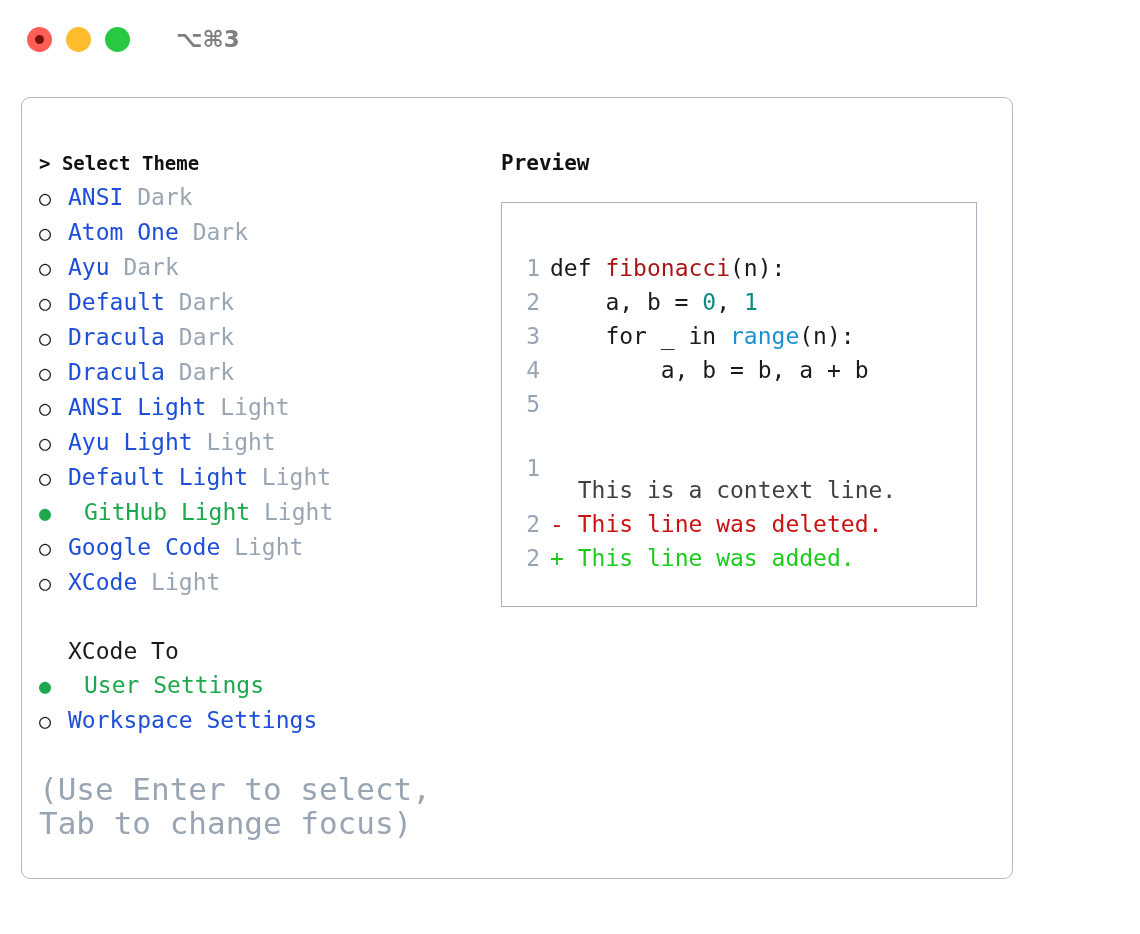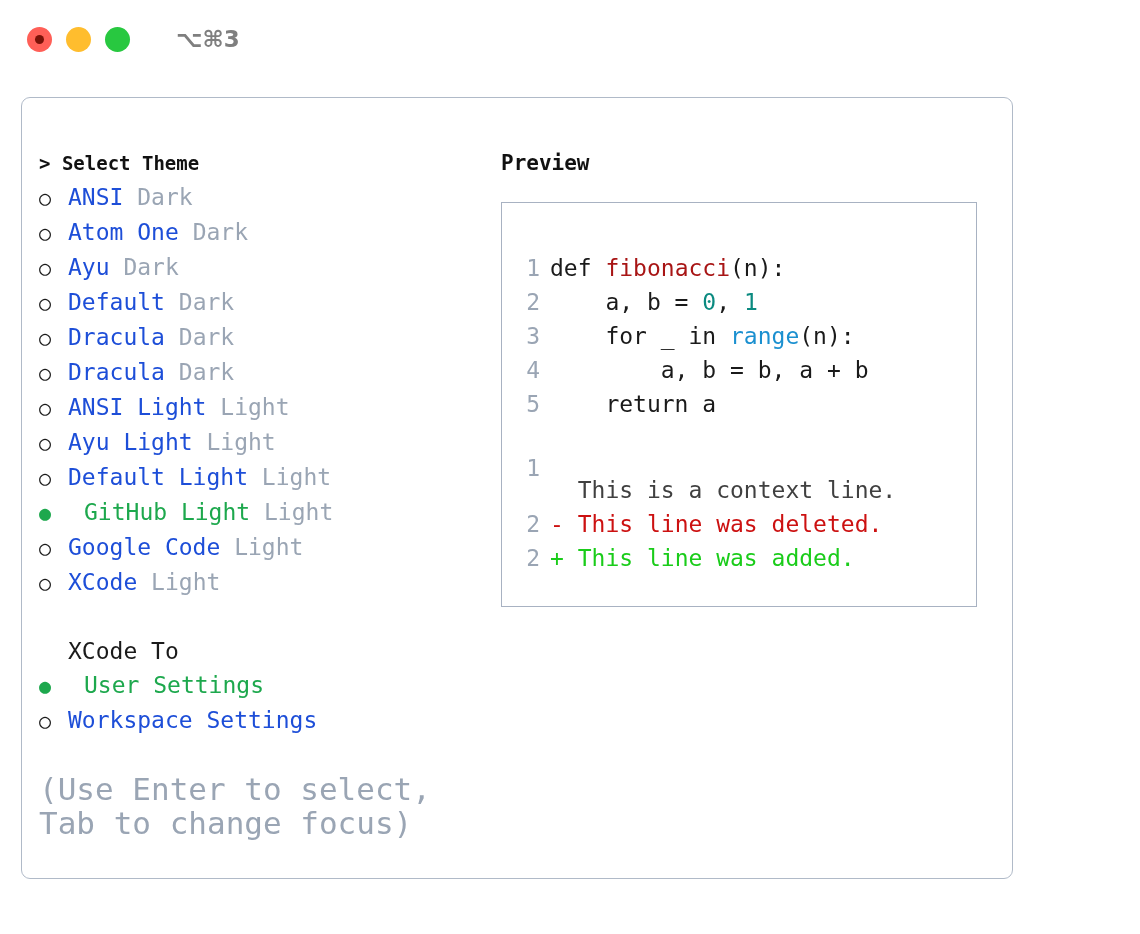--- a/index.html
+++ b/index.html
@@ -224,21 +224,21 @@
 
       <div class="right-col">
         <div class="preview-title">Preview</div>
 
         <div class="code-box">
           <div id="code-lines">
               <div class="code-line"><span class="ln">1</span><span class="code-txt">def </span><span class="tok-fn">fibonacci</span><span class="code-txt">(n):</span></div>
               <div class="code-line"><span class="ln">2</span><span class="code-txt">    a, b = </span><span class="tok-num">0</span><span class="code-txt">, </span><span class="tok-num">1</span></div>
               <div class="code-line"><span class="ln">3</span><span class="code-txt">    for _ in </span><span class="tok-call">range</span><span class="code-txt">(n):</span></div>
               <div class="code-line"><span class="ln">4</span><span class="code-txt">        a, b = b, a + b</span></div>
-              <div class="code-line"><span class="ln">5</span><span class="code-txt">    return a</span></div>
+              <div class="code-line"><span class="ln">5</span></div>
             </div>
           <div class="code-gap"></div>
           <div id="diff-lines">
               <div class="code-line"><span class="ln">1</span><span class="diff-ctx">  </span><span class="diff-ctx">This is a context line.</span></div>
               <div class="code-line"><span class="ln">2</span><span class="diff-del">- </span><span class="diff-del">This line was deleted.</span></div>
               <div class="code-line"><span class="ln">2</span><span class="diff-add">+ </span><span class="diff-add">This line was added.</span></div>
             </div>
         </div>
       </div>
 

